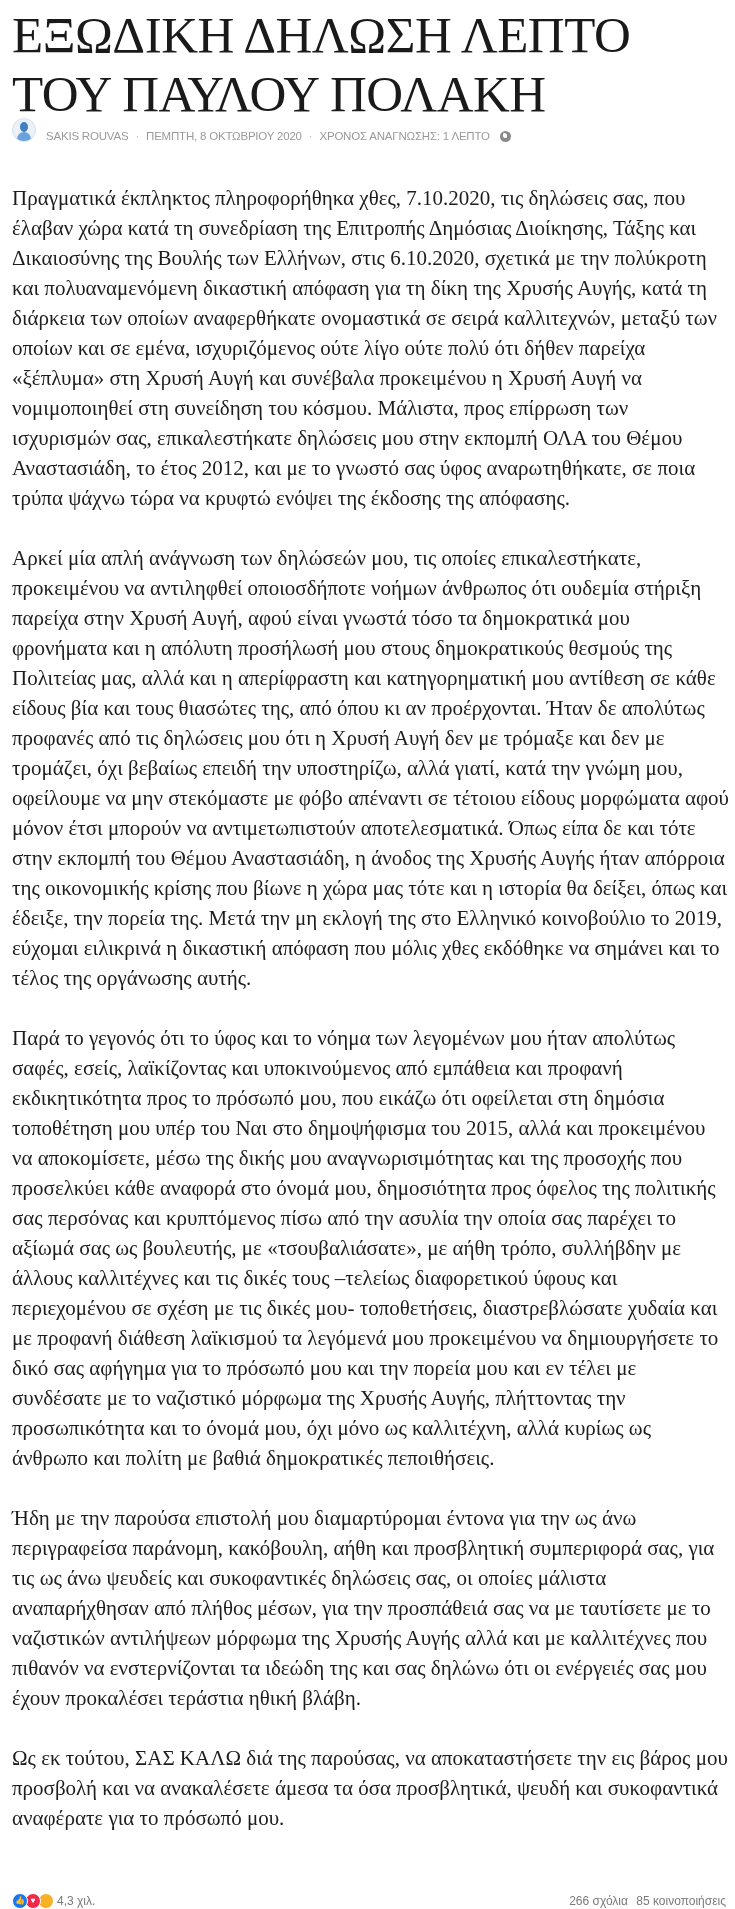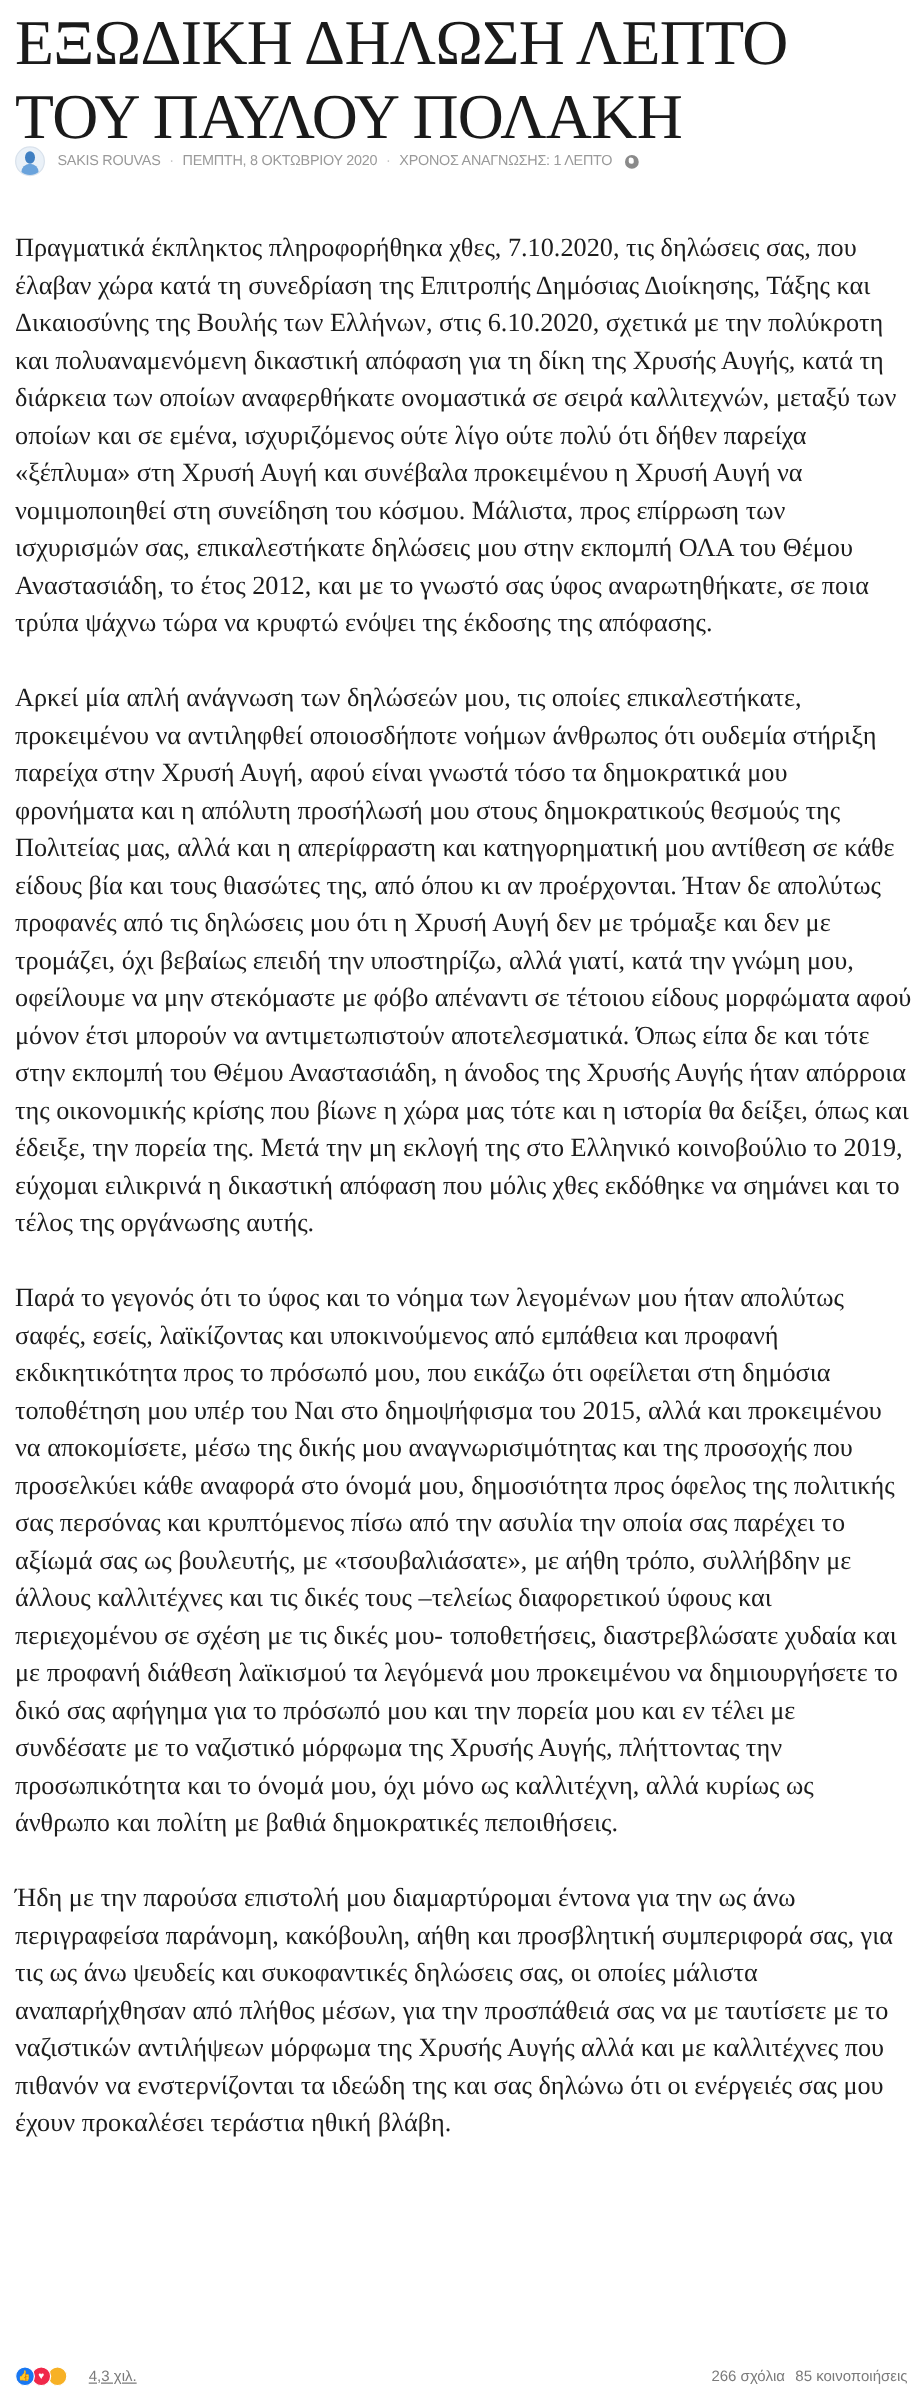--- a/index.html
+++ b/index.html
@@ -5,21 +5,21 @@
   html, body { margin: 0; padding: 0; background: #ffffff; }
   body { width: 735px; height: 1909px; overflow: hidden; position: relative; }
   .title {
     position: absolute; left: 12px; top: 6px; width: 720px;
     font-family: "Liberation Serif", "DejaVu Serif", serif;
     font-size: 51px; line-height: 59px; color: #1a1a1a; font-weight: normal;
     margin: 0; letter-spacing: -0.5px;
   }
   .meta {
     position: absolute; left: 12px; top: 116px; height: 26px;
-    display: flex; align-items: center;
+    display: flex; align-items: flex-end;
     font-family: "Liberation Sans", "DejaVu Sans", sans-serif;
     font-size: 11.5px; color: #9a9a9a; text-transform: uppercase; letter-spacing: -0.2px;
   }
   .avatar {
     width: 22px; height: 22px; border-radius: 50%; background: #eaf1f8;
     border: 1px solid #d9e2ec; margin-right: 10px; position: relative; overflow: hidden;
   }
   .avatar .head { position: absolute; left: 7px; top: 3px; width: 8px; height: 10px; border-radius: 50%; background: #3f7fc2; }
   .avatar .body { position: absolute; left: 4px; top: 13px; width: 14px; height: 10px; border-radius: 7px 7px 0 0; background: #6aa3dc; }
   .sep { margin: 0 7px; color: #c0c0c0; }
@@ -34,21 +34,21 @@
   .footer {
     position: absolute; left: 12px; top: 1893px; width: 714px; height: 16px;
     display: flex; align-items: center; justify-content: space-between;
     font-family: "Liberation Sans", "DejaVu Sans", sans-serif; font-size: 12px; color: #7a7a7a;
   }
   .reactions { display: flex; align-items: center; }
   .react { width: 14px; height: 14px; border-radius: 50%; border: 1px solid #fff; margin-right: -3px; position: relative; font-size: 8px; line-height: 14px; text-align: center; color: #fff; }
   .react.like { background: #1877f2; z-index: 3; }
   .react.love { background: #f0284a; z-index: 2; }
   .react.care { background: #f7b125; z-index: 1; }
-  .react-count { margin-left: 20px; text-decoration: underline; }
+  .react-count { margin-left: 6px; }
   .stats span { margin-left: 5px; }
 </style>
 </head>
 <body>
 
 <h1 class="title">ΕΞΩΔΙΚΗ ΔΗΛΩΣΗ ΛΕΠΤΟ ΤΟΥ ΠΑΥΛΟΥ ΠΟΛΑΚΗ</h1>
 
 <div class="meta">
   <div class="avatar">
     <span class="head"></span>
@@ -60,20 +60,21 @@
   <span class="sep">·</span>
   <span>ΧΡΟΝΟΣ ΑΝΑΓΝΩΣΗΣ: 1 ΛΕΠΤΟ</span>
   <span class="globe"></span>
 </div>
 
 <div class="article">
   <p>Πραγματικά έκπληκτος πληροφορήθηκα χθες, 7.10.2020, τις δηλώσεις σας, που έλαβαν χώρα κατά τη συνεδρίαση της Επιτροπής Δημόσιας Διοίκησης, Τάξης και Δικαιοσύνης της Βουλής των Ελλήνων, στις 6.10.2020, σχετικά με την πολύκροτη και πολυαναμενόμενη δικαστική απόφαση για τη δίκη της Χρυσής Αυγής, κατά τη διάρκεια των οποίων αναφερθήκατε ονομαστικά σε σειρά καλλιτεχνών, μεταξύ των οποίων και σε εμένα, ισχυριζόμενος ούτε λίγο ούτε πολύ ότι δήθεν παρείχα «ξέπλυμα» στη Χρυσή Αυγή και συνέβαλα προκειμένου η Χρυσή Αυγή να νομιμοποιηθεί στη συνείδηση του κόσμου. Μάλιστα, προς επίρρωση των ισχυρισμών σας, επικαλεστήκατε δηλώσεις μου στην εκπομπή ΟΛΑ του Θέμου Αναστασιάδη, το έτος 2012, και με  το γνωστό σας ύφος αναρωτηθήκατε, σε ποια τρύπα ψάχνω τώρα να κρυφτώ ενόψει της έκδοσης της απόφασης.</p>
   <p>Αρκεί μία απλή ανάγνωση των δηλώσεών μου, τις οποίες επικαλεστήκατε, προκειμένου να αντιληφθεί οποιοσδήποτε νοήμων άνθρωπος ότι ουδεμία στήριξη παρείχα στην Χρυσή Αυγή, αφού είναι γνωστά τόσο τα δημοκρατικά μου φρονήματα και η απόλυτη προσήλωσή μου στους δημοκρατικούς θεσμούς της Πολιτείας μας, αλλά και η απερίφραστη και κατηγορηματική μου αντίθεση σε κάθε είδους βία και τους θιασώτες της, από όπου κι αν προέρχονται. Ήταν δε απολύτως προφανές από τις δηλώσεις μου ότι η Χρυσή Αυγή δεν με τρόμαξε και δεν με τρομάζει, όχι βεβαίως επειδή την υποστηρίζω, αλλά γιατί, κατά την γνώμη μου, οφείλουμε να μην στεκόμαστε με φόβο απέναντι σε τέτοιου είδους μορφώματα αφού μόνον έτσι μπορούν να αντιμετωπιστούν αποτελεσματικά. Όπως είπα δε και τότε στην εκπομπή του Θέμου Αναστασιάδη, η άνοδος της Χρυσής Αυγής ήταν απόρροια της οικονομικής κρίσης που βίωνε η χώρα μας τότε και η ιστορία θα δείξει, όπως και έδειξε, την πορεία της. Μετά την μη εκλογή της στο Ελληνικό κοινοβούλιο το 2019, εύχομαι ειλικρινά η δικαστική απόφαση που μόλις χθες εκδόθηκε να σημάνει και το τέλος της οργάνωσης αυτής.</p>
   <p>Παρά το γεγονός ότι το ύφος και το νόημα των λεγομένων μου ήταν απολύτως σαφές, εσείς, λαϊκίζοντας και υποκινούμενος από εμπάθεια και προφανή εκδικητικότητα προς το πρόσωπό μου, που εικάζω ότι οφείλεται στη δημόσια τοποθέτηση μου υπέρ του Ναι στο δημοψήφισμα του 2015, αλλά και προκειμένου να αποκομίσετε, μέσω της δικής μου αναγνωρισιμότητας και της προσοχής που προσελκύει κάθε αναφορά στο όνομά μου, δημοσιότητα προς όφελος της πολιτικής σας περσόνας και κρυπτόμενος πίσω από την ασυλία την οποία σας παρέχει το αξίωμά σας ως βουλευτής, με «τσουβαλιάσατε», με αήθη τρόπο, συλλήβδην με άλλους καλλιτέχνες και τις δικές τους –τελείως διαφορετικού ύφους και περιεχομένου σε σχέση με τις δικές μου- τοποθετήσεις, διαστρεβλώσατε χυδαία και με προφανή διάθεση λαϊκισμού τα λεγόμενά μου προκειμένου να δημιουργήσετε το δικό σας αφήγημα για το πρόσωπό μου και την πορεία μου και εν τέλει με συνδέσατε με το ναζιστικό μόρφωμα της Χρυσής Αυγής, πλήττοντας την προσωπικότητα και το όνομά μου, όχι μόνο ως καλλιτέχνη, αλλά κυρίως ως άνθρωπο και πολίτη με βαθιά δημοκρατικές πεποιθήσεις.</p>
   <p>Ήδη με την παρούσα επιστολή μου διαμαρτύρομαι έντονα για την ως άνω περιγραφείσα παράνομη, κακόβουλη, αήθη και προσβλητική συμπεριφορά σας, για τις ως άνω ψευδείς και συκοφαντικές δηλώσεις σας, οι οποίες μάλιστα αναπαρήχθησαν από πλήθος μέσων, για την προσπάθειά σας να με ταυτίσετε με το ναζιστικών αντιλήψεων μόρφωμα της Χρυσής Αυγής αλλά και με καλλιτέχνες που πιθανόν να ενστερνίζονται τα ιδεώδη της και σας δηλώνω ότι οι ενέργειές σας μου έχουν προκαλέσει τεράστια ηθική βλάβη.</p>
+  <p>Ως εκ τούτου, ΣΑΣ ΚΑΛΩ διά της παρούσας, να αποκαταστήσετε την εις βάρος μου προσβολή και να ανακαλέσετε άμεσα τα όσα προσβλητικά, ψευδή και συκοφαντικά αναφέρατε για το πρόσωπό μου.</p>
 </div>
 
 <div class="footer">
   <div class="reactions">
     <span class="react like">👍</span>
     <span class="react love">♥</span>
     <span class="react care"></span>
     <span class="react-count">4,3 χιλ.</span>
   </div>
   <div class="stats">

